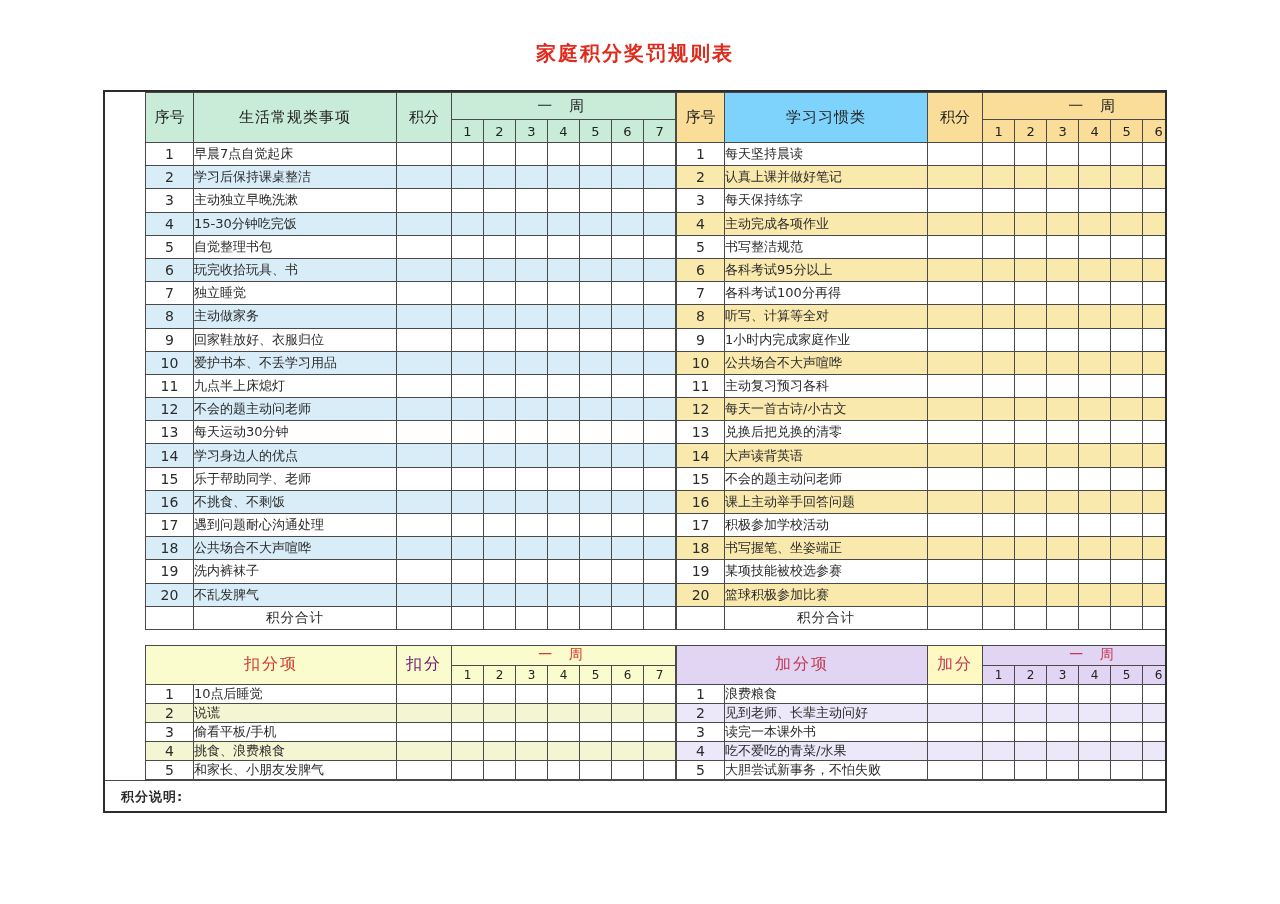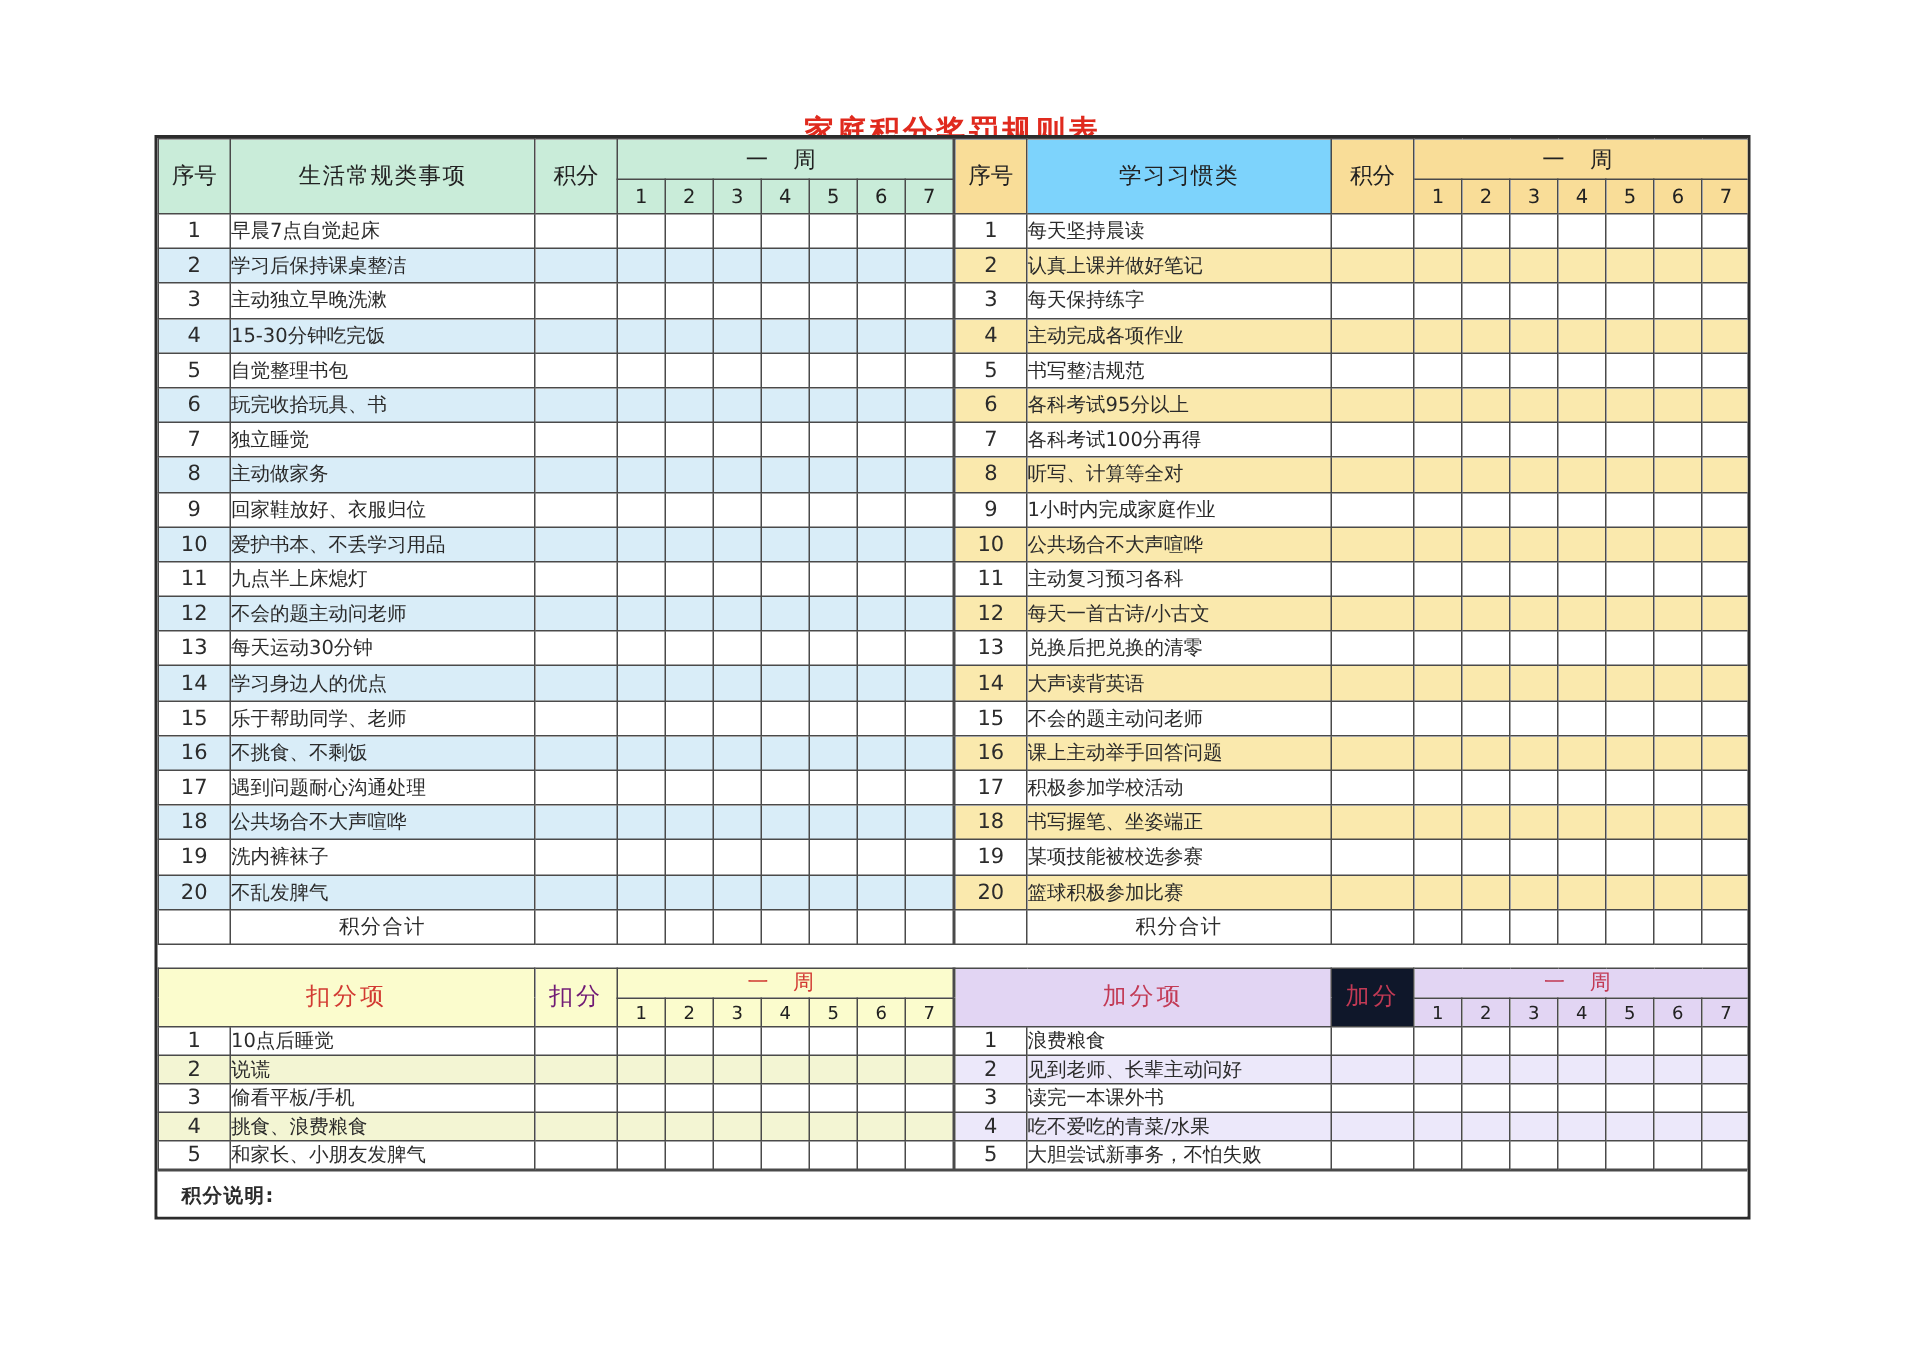--- a/index.html
+++ b/index.html
@@ -2,28 +2,28 @@
 <html><head>
 <meta charset="utf-8">
 <style>
   html,body{margin:0;padding:0;}
   body{
     width:1280px;height:904px;background:#ffffff;position:relative;
     font-family:"DejaVu Sans","Liberation Sans",sans-serif;color:#2b2b2b;
     overflow:hidden;
   }
   .title{
-    position:absolute;left:103px;top:74px;width:1064px;
+    position:absolute;left:103px;top:40px;width:1064px;
     text-align:center;font-size:20px;font-weight:bold;letter-spacing:2px;
   }
   .table-wrap{
     position:absolute;left:103px;top:90px;width:1064px;height:723px;
     border:2px solid #2c2c2c;box-sizing:border-box;background:#fff;overflow:hidden;
   }
-  .trow{display:flex;}
+  .trow{display:flex;padding-left:40px;}
   .gap{height:15px;}
   table.grid{border-collapse:collapse;table-layout:fixed;width:530px;}
   table.grid th,table.grid td{
     border:1px solid #4a4a4a;padding:0;overflow:hidden;white-space:nowrap;
     vertical-align:middle;
   }
   table.grid th{font-weight:normal;text-align:center;}
   .top-grid{height:537px;}
   .top-grid tr.hr1{height:27px;}
   .top-grid tr.hr2{height:23px;}
@@ -736,21 +736,21 @@
             <col style="width: 32px;">
             <col style="width: 32px;">
             <col style="width: 32px;">
             <col style="width: 32px;">
             <col style="width: 32px;">
             <col style="width: 32px;">
           </colgroup>
           <thead>
             <tr class="hr1">
               <th rowspan="2" colspan="2" class="cat-h" style="background: rgb(226, 213, 243); color: rgb(194, 58, 85);">加分项</th>
-              <th rowspan="2" class="pts-h" style="background: #0f172a; color: rgb(194, 58, 85); font-family: Liberation Serif, serif;">加分</th>
+              <th rowspan="2" class="pts-h" style="background: #fef9c3; color: rgb(194, 58, 85); font-family: Liberation Serif, serif;">加分</th>
               <th colspan="7" class="week-h" style="background: rgb(226, 213, 243); color: rgb(194, 58, 85);">一 周</th>
             </tr>
             <tr class="hr2">
               <th class="day-h" style="background: rgb(226, 213, 243); color: rgb(34, 34, 34);">1</th>
               <th class="day-h" style="background: rgb(226, 213, 243); color: rgb(34, 34, 34);">2</th>
               <th class="day-h" style="background: rgb(226, 213, 243); color: rgb(34, 34, 34);">3</th>
               <th class="day-h" style="background: rgb(226, 213, 243); color: rgb(34, 34, 34);">4</th>
               <th class="day-h" style="background: rgb(226, 213, 243); color: rgb(34, 34, 34);">5</th>
               <th class="day-h" style="background: rgb(226, 213, 243); color: rgb(34, 34, 34);">6</th>
               <th class="day-h" style="background: rgb(226, 213, 243); color: rgb(34, 34, 34);">7</th>

